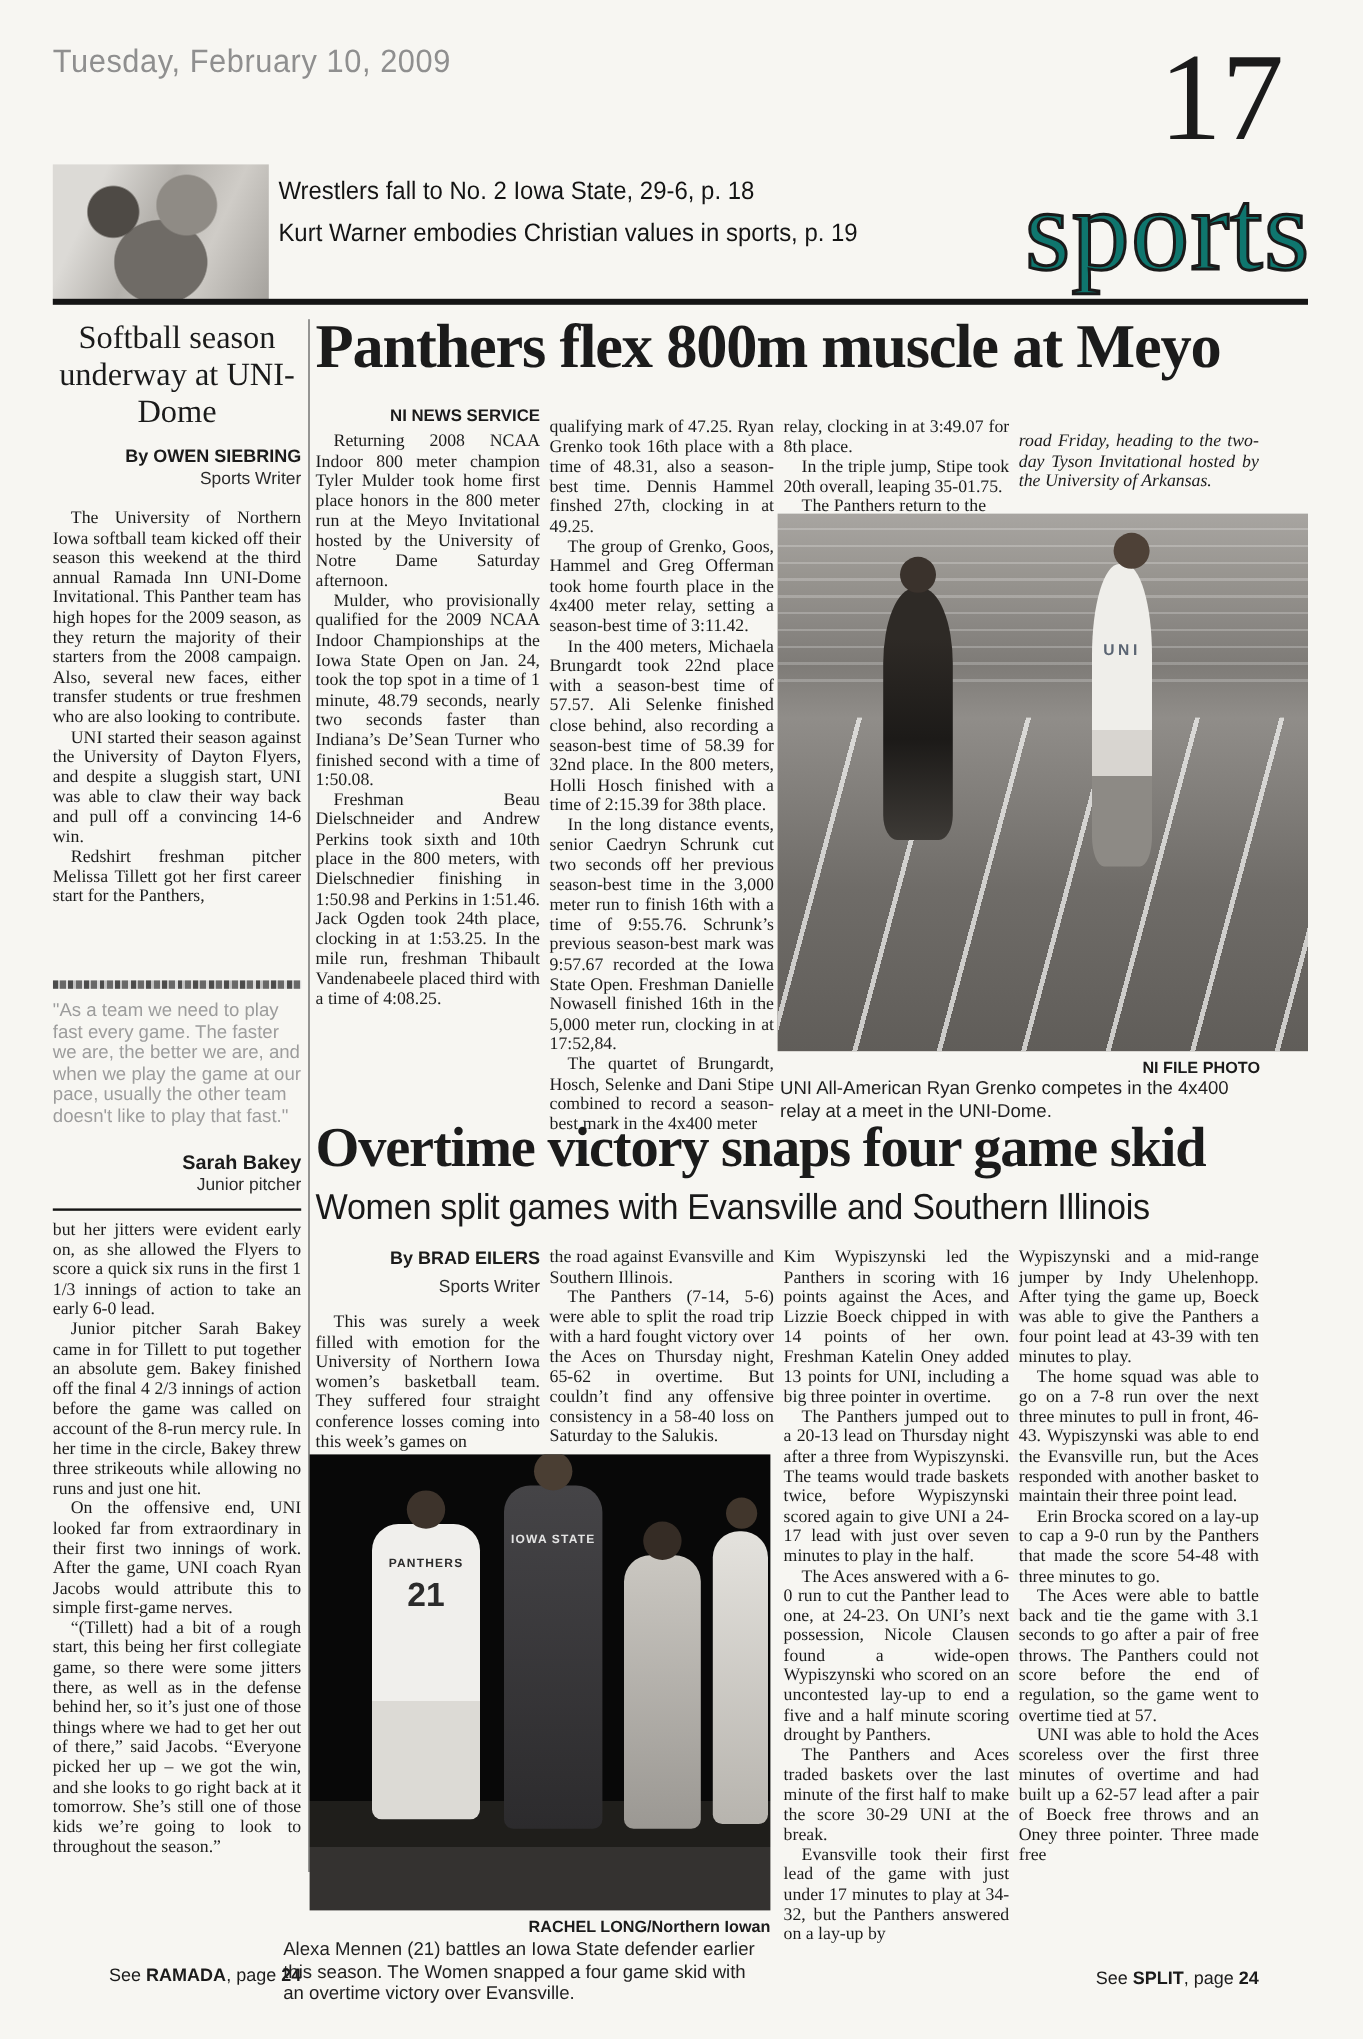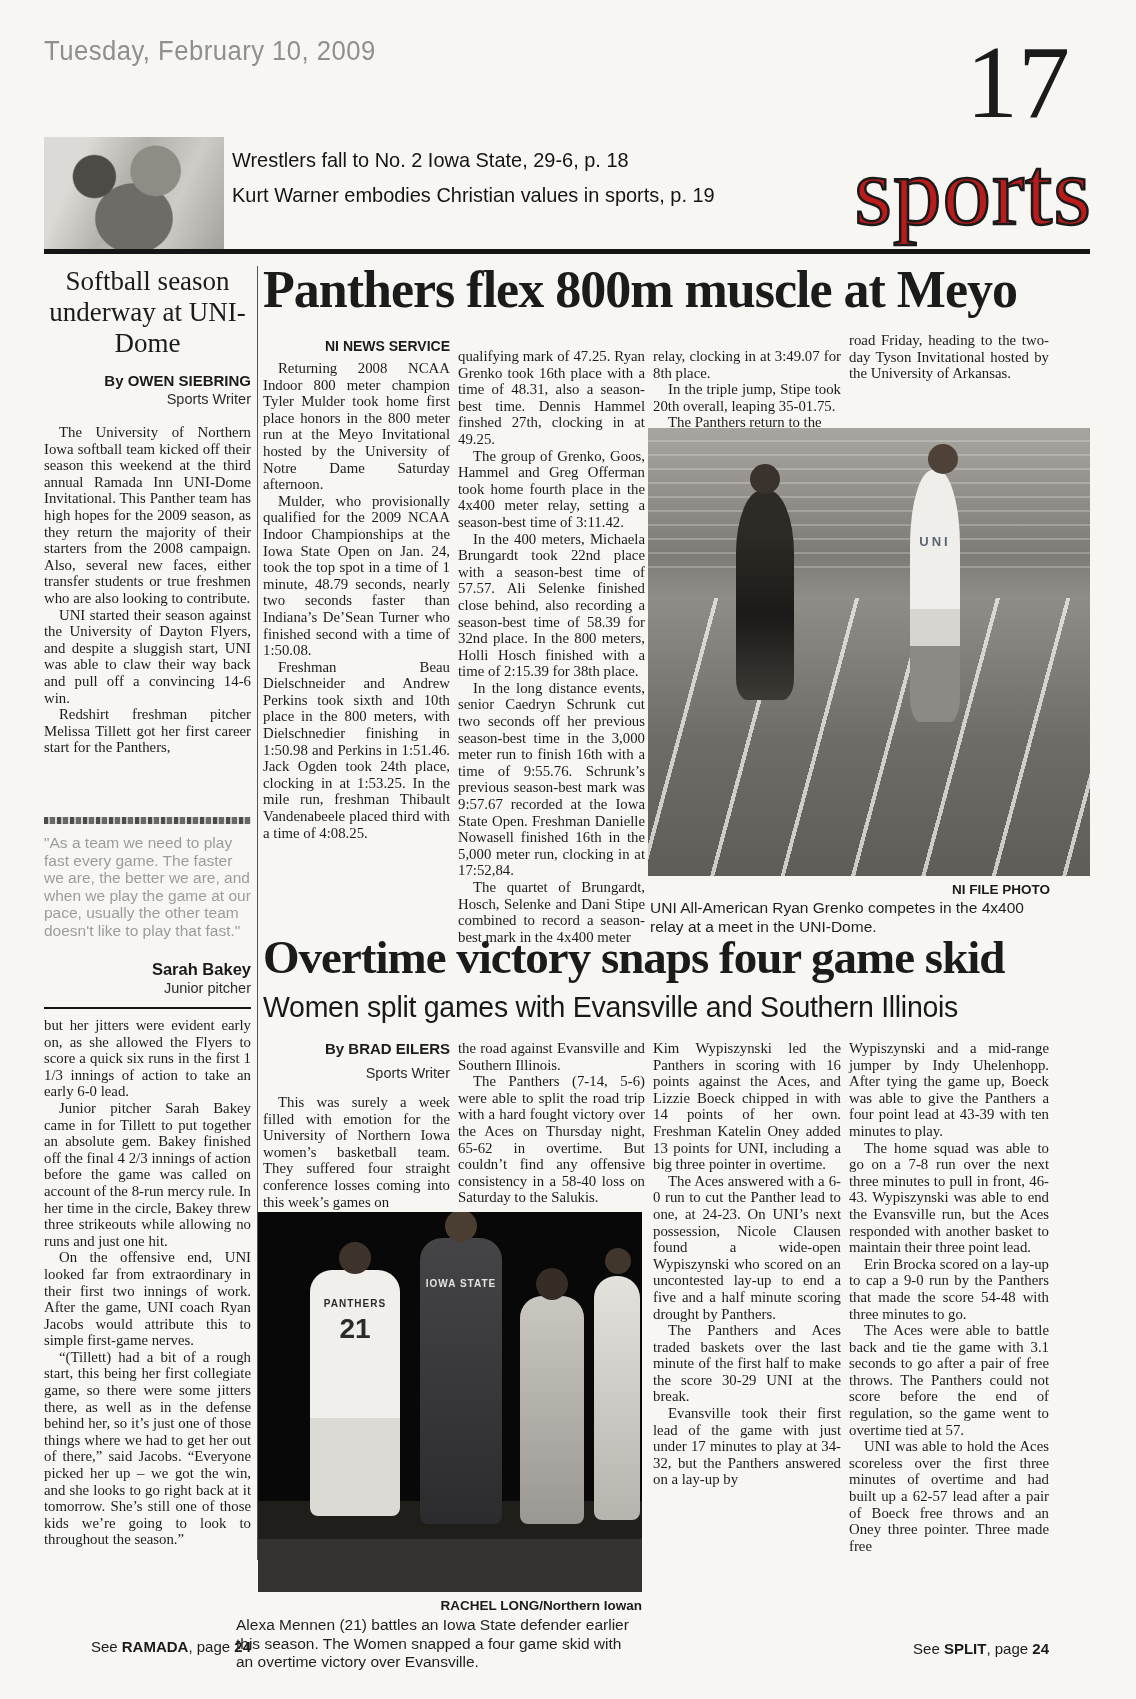--- a/index.html
+++ b/index.html
@@ -19,21 +19,21 @@
   #wrestle{left:44px;top:137px;width:180px;height:113px;
     background:
       radial-gradient(circle at 28% 35%, #4e4a45 0 14%, transparent 15%),
       radial-gradient(circle at 62% 30%, #8f8b85 0 18%, transparent 19%),
       radial-gradient(ellipse at 50% 72%, #6f6b66 0 30%, transparent 31%),
       linear-gradient(115deg,#dcdad6 0 20%,#b4b1ac 45%,#cfccc7 70%,#a5a29d);}
   .teaser{left:232px;font-size:21px;color:#141414;}
   #teaser1{top:148px;}
   #teaser2{top:183px;}
   #sportsmark{left:762px;top:146px;width:330px;font-size:97px;line-height:.95;text-align:right;
-    color:#b91c1c;-webkit-text-stroke:2.5px #1a1a1a;letter-spacing:1px;}
+    color:#0f766e;-webkit-text-stroke:2.5px #1a1a1a;letter-spacing:1px;}
   #toprule{left:44px;top:249px;width:1046px;height:5px;background:#151515;}
   #leftdivider{left:257px;top:266px;width:1px;height:1294px;background:#555;}
 
   
   .npbody p{font-size:14.8px;line-height:16.6px;text-align:justify;margin:0;text-indent:15px;}
   .npbody p.cont{text-indent:0;}
 
   
   #s-title{left:44px;top:266px;width:207px;font-size:27px;line-height:31px;}
   #s-byline{left:44px;top:372px;width:207px;font-size:15px;}
@@ -47,21 +47,21 @@
   #s-rule{left:44px;top:1007px;width:207px;height:2px;background:#151515;}
   #s-body2{left:44px;top:1017px;width:207px;}
   #s-see{left:44px;top:1638px;width:207px;font-size:15px;}
 
   
   #t-headline{left:263px;top:263px;width:832px;font-size:52px;line-height:1.05;font-weight:bold;letter-spacing:-1px;}
   #t-byline{left:263px;top:338px;width:187px;font-size:14px;}
   #t-col1{left:263px;top:360px;width:187px;}
   #t-col2{left:458px;top:348px;width:187px;}
   #t-col3{left:653px;top:348px;width:188px;}
-  #t-col4{left:849px;top:332px;width:200px;}
+  #t-col4{left:849px;top:360px;width:200px;font-style:italic;}
   #t-photo{left:648px;top:428px;width:442px;height:448px;overflow:hidden;
     background:linear-gradient(180deg,#a8a5a1 0,#97948f 12%,#8b8884 20%,#7e7b77 28%,#908d89 38%,#827f7b 52%,#6f6c68 70%,#605d59 100%);}
   #t-photo .rails{position:absolute;left:0;top:0;right:0;height:32%;
     background:repeating-linear-gradient(180deg,transparent 0 12px,rgba(255,255,255,.22) 12px 14px);}
   #t-photo .lanes{position:absolute;left:0;top:38%;right:0;bottom:0;
     background:repeating-linear-gradient(105deg,transparent 0 64px,rgba(250,250,248,.7) 64px 68px);}
   .runner{position:absolute;border-radius:45% 45% 20% 20% / 30% 30% 10% 10%;}
   .runner:before{content:"";position:absolute;top:-26px;left:14px;width:30px;height:30px;border-radius:50%;background:#3a322c;}
   #runnerA{left:88px;top:62px;width:58px;height:210px;background:linear-gradient(#2e2a26 20%,#1c1a18 60%,#3d3a36);}
   #runnerB{left:262px;top:42px;width:50px;height:252px;background:linear-gradient(#efeeea 0 55%,#d8d5d0 55% 70%,#8d8a85 70%);}
@@ -175,20 +175,21 @@
   <div id="b-role" class="abs sans right">Sports Writer</div>
   <div id="b-col1" class="abs npbody">
     <p>This was surely a week filled with emotion for the University of Northern Iowa women’s basketball team. They suffered four straight conference losses coming into this week’s games on</p>
   </div>
   <div id="b-col2" class="abs npbody">
     <p class="cont">the road against Evansville and Southern Illinois.</p>
     <p>The Panthers (7-14, 5-6) were able to split the road trip with a hard fought victory over the Aces on Thursday night, 65-62 in overtime. But couldn’t find any offensive consistency in a 58-40 loss on Saturday to the Salukis.</p>
   </div>
   <div id="b-col3" class="abs npbody">
     <p class="cont">Kim Wypiszynski led the Panthers in scoring with 16 points against the Aces, and Lizzie Boeck chipped in with 14 points of her own. Freshman Katelin Oney added 13 points for UNI, including a big three pointer in overtime.</p>
+    <p>The Panthers jumped out to a 20-13 lead on Thursday night after a three from Wypiszynski. The teams would trade baskets twice, before Wypiszynski scored again to give UNI a 24-17 lead with just over seven minutes to play in the half.</p>
     <p>The Aces answered with a 6-0 run to cut the Panther lead to one, at 24-23. On UNI’s next possession, Nicole Clausen found a wide-open Wypiszynski who scored on an uncontested lay-up to end a five and a half minute scoring drought by Panthers.</p>
     <p>The Panthers and Aces traded baskets over the last minute of the first half to make the score 30-29 UNI at the break.</p>
     <p>Evansville took their first lead of the game with just under 17 minutes to play at 34-32, but the Panthers answered on a lay-up by</p>
   </div>
   <div id="b-col4" class="abs npbody">
     <p class="cont">Wypiszynski and a mid-range jumper by Indy Uhelenhopp. After tying the game up, Boeck was able to give the Panthers a four point lead at 43-39 with ten minutes to play.</p>
     <p>The home squad was able to go on a 7-8 run over the next three minutes to pull in front, 46-43. Wypiszynski was able to end the Evansville run, but the Aces responded with another basket to maintain their three point lead.</p>
     <p>Erin Brocka scored on a lay-up to cap a 9-0 run by the Panthers that made the score 54-48 with three minutes to go.</p>
     <p>The Aces were able to battle back and tie the game with 3.1 seconds to go after a pair of free throws. The Panthers could not score before the end of regulation, so the game went to overtime tied at 57.</p>
     <p>UNI was able to hold the Aces scoreless over the first three minutes of overtime and had built up a 62-57 lead after a pair of Boeck free throws and an Oney three pointer. Three made free</p>

